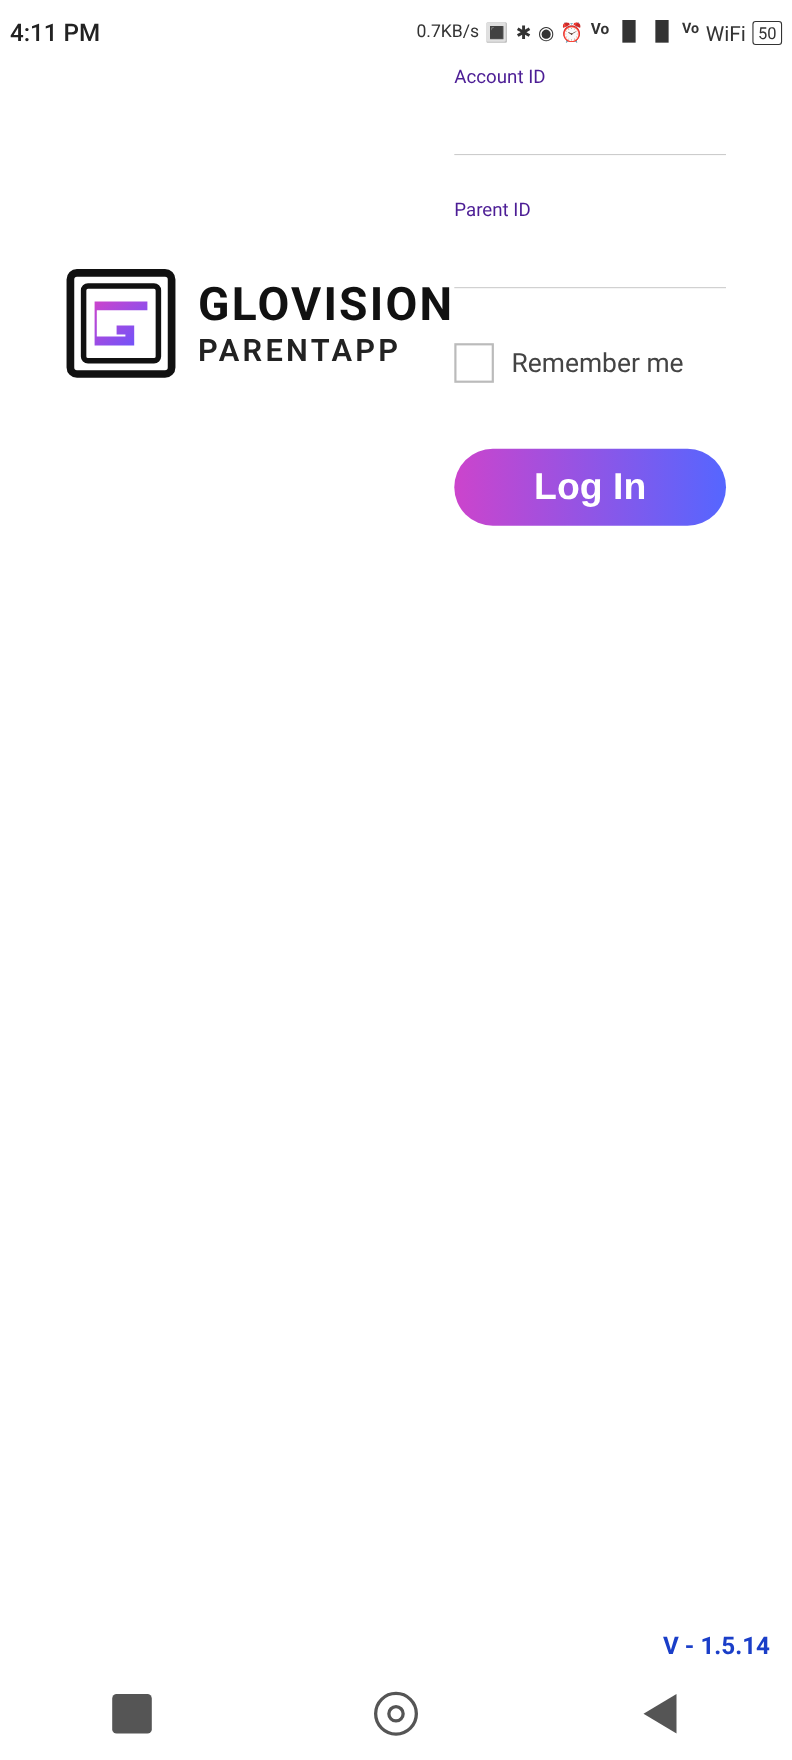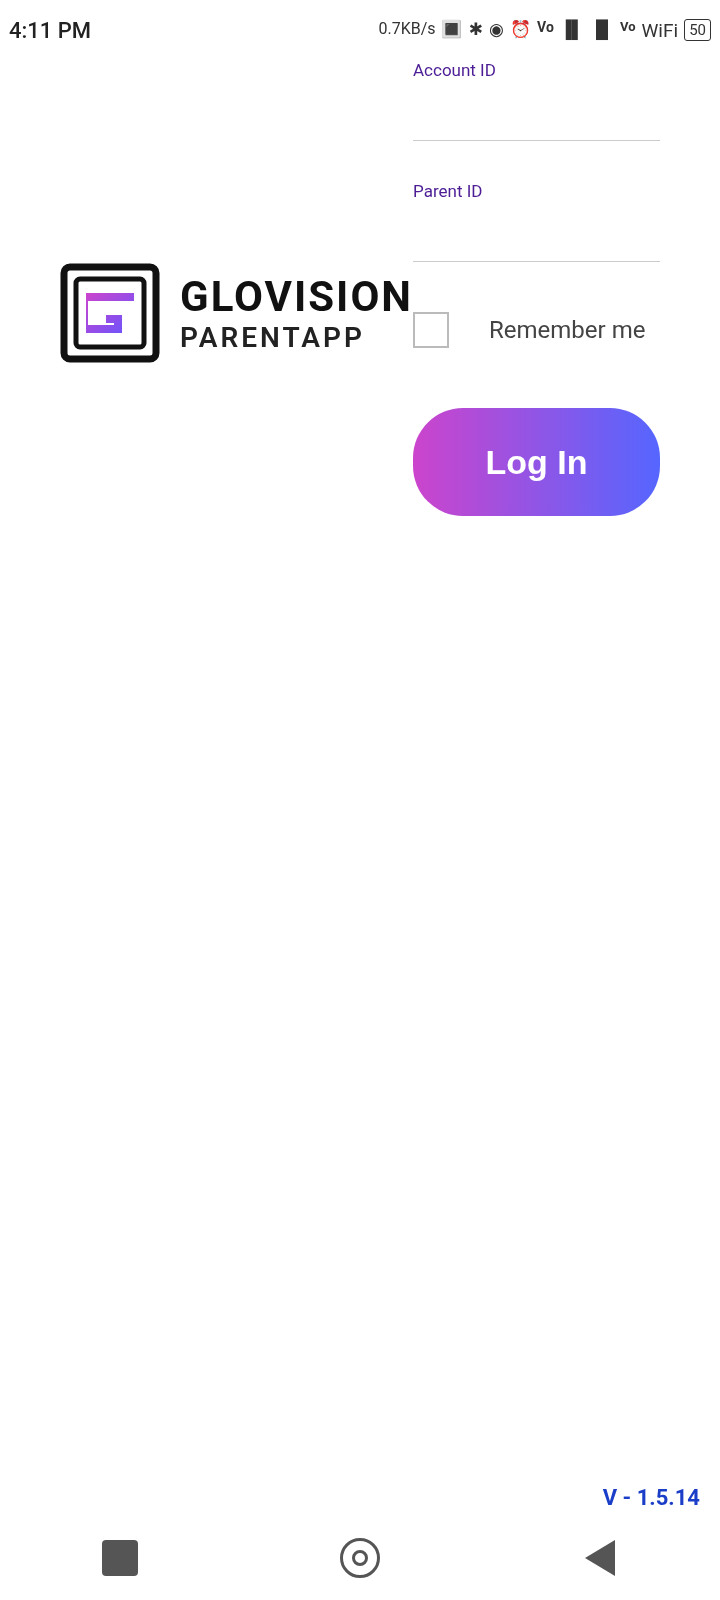--- a/index.html
+++ b/index.html
@@ -131,28 +131,27 @@
       background: #fff;
       display: flex;
       align-items: center;
       justify-content: center;
       cursor: pointer;
     }
 
     .remember-label {
       font-size: 24px;
       color: #444;
-      margin-left: 24px;
     }
 
     
     .login-button {
       width: 100%;
       max-width: 520px;
-      height: 108px;
+      height: 70px;
       border: none;
       border-radius: 50px;
       background: linear-gradient(to right, #cc44cc, #5566ff);
       color: #fff;
       font-size: 34px;
       font-weight: 600;
       cursor: pointer;
       display: flex;
       align-items: center;
       justify-content: center;

